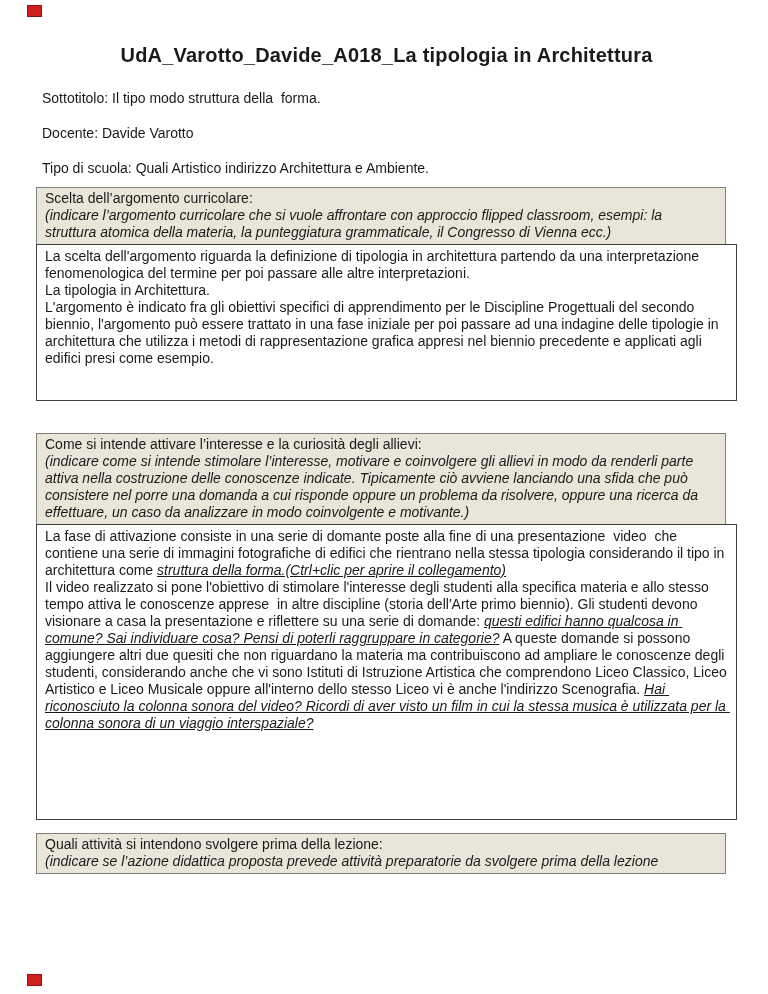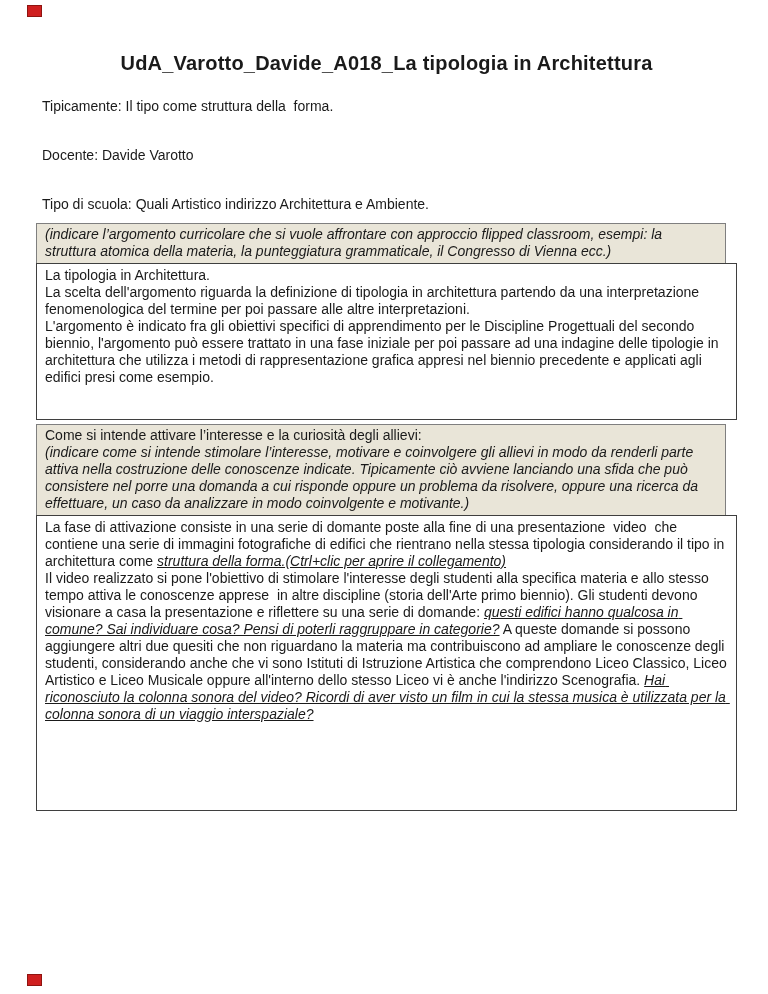--- a/index.html
+++ b/index.html
@@ -15,41 +15,41 @@
   .page{
     position:relative;
     width:768px;height:994px;
     background:#ffffff;
     font-family:"Liberation Sans","DejaVu Sans",sans-serif;
     color:var(--text);
     overflow:hidden;
   }
   .content{
     position:absolute;
-    left:36px;top:8px;
+    left:36px;top:0;
     width:701px;
   }
   .doc-title{
     margin-top:42px;
     text-align:center;
     font-size:20px;
     font-weight:bold;
     line-height:26px;
     letter-spacing:.2px;
     white-space:pre-wrap;
   }
   .meta{
     font-size:14px;
     line-height:17px;
     margin-left:6px;
-    margin-top:32px;
+    margin-top:18px;
     white-space:pre-wrap;
   }
   .meta.first{margin-top:22px;}
-  .section{margin-top:4px;}
+  .section{margin-top:32px;}
   .section.first{margin-top:10px;}
   .section.last{margin-top:13px;}
   .sec-header{
     width:690px;
     background:var(--header-bg);
     border:1px solid var(--header-border);
     padding:2px 8px 3px 8px;
     font-size:14px;
     line-height:17px;
   }
@@ -93,41 +93,48 @@
 
 <div class="page">
 
   <div class="red-marker top"></div>
   <div class="red-marker bottom"></div>
 
   <div class="content">
 
     <h1 class="doc-title">UdA_Varotto_Davide_A018_La tipologia in Architettura</h1>
 
-    <p class="meta first">Tipicamente: Il tipo come struttura della  forma.</p>
+    <p class="meta first">Sottotitolo: Il tipo modo struttura della  forma.</p>
     <p class="meta">Docente: Davide Varotto</p>
     <p class="meta">Tipo di scuola: Quali Artistico indirizzo Architettura e Ambiente.</p>
 
     <div class="section first">
       <div class="sec-header">
+        <div class="h-title">Scelta dell’argomento curricolare:</div>
         <div class="h-note">(indicare l’argomento curricolare che si vuole affrontare con approccio flipped classroom, esempi: la struttura atomica della materia, la punteggiatura grammaticale, il Congresso di Vienna ecc.)</div>
       </div>
       <div class="sec-body b1">
+        <div class="para"><span>La scelta dell'argomento riguarda la definizione di tipologia in architettura partendo da una interpretazione  fenomenologica del termine per poi passare alle altre interpretazioni.</span></div>
         <div class="para"><span>La tipologia in Architettura.</span></div>
-        <div class="para"><span>La scelta dell'argomento riguarda la definizione di tipologia in architettura partendo da una interpretazione  fenomenologica del termine per poi passare alle altre interpretazioni.</span></div>
         <div class="para"><span>L'argomento è indicato fra gli obiettivi specifici di apprendimento per le Discipline Progettuali del secondo biennio, l'argomento può essere trattato in una fase iniziale per poi passare ad una indagine delle tipologie in architettura che utilizza i metodi di rappresentazione grafica appresi nel biennio precedente e applicati agli edifici presi come esempio.</span></div>
       </div>
     </div>
 
     <div class="section">
       <div class="sec-header">
         <div class="h-title">Come si intende attivare l’interesse e la curiosità degli allievi:</div>
         <div class="h-note">(indicare come si intende stimolare l’interesse, motivare e coinvolgere gli allievi in modo da renderli parte attiva nella costruzione delle conoscenze indicate. Tipicamente ciò avviene lanciando una sfida che può consistere nel porre una domanda a cui risponde oppure un problema da risolvere, oppure una ricerca da effettuare, un caso da analizzare in modo coinvolgente e motivante.)</div>
       </div>
       <div class="sec-body b2">
         <div class="para"><span>La fase di attivazione consiste in una serie di domante poste alla fine di una presentazione  video  che contiene una serie di immagini fotografiche di edifici che rientrano nella stessa tipologia considerando il tipo in architettura come </span><span class="i">struttura della forma.(Ctrl+clic per aprire il collegamento)</span></div>
         <div class="para"><span>Il video realizzato si pone l'obiettivo di stimolare l'interesse degli studenti alla specifica materia e allo stesso tempo attiva le conoscenze apprese  in altre discipline (storia dell'Arte primo biennio). Gli studenti devono visionare a casa la presentazione e riflettere su una serie di domande: </span><span class="i">questi edifici hanno qualcosa in comune? Sai individuare cosa? Pensi di poterli raggruppare in categorie?</span><span> A queste domande si possono aggiungere altri due quesiti che non riguardano la materia ma contribuiscono ad ampliare le conoscenze degli studenti, considerando anche che vi sono Istituti di Istruzione Artistica che comprendono Liceo Classico, Liceo Artistico e Liceo Musicale oppure all'interno dello stesso Liceo vi è anche l'indirizzo Scenografia. </span><span class="i">Hai riconosciuto la colonna sonora del video? Ricordi di aver visto un film in cui la stessa musica è utilizzata per la colonna sonora di un viaggio interspaziale?</span></div>
       </div>
     </div>
 
+    <div class="section last">
+      <div class="sec-header">
+        <div class="h-title">Quali attività si intendono svolgere prima della lezione:</div>
+        <div class="h-note">(indicare se l’azione didattica proposta prevede attività preparatorie da svolgere prima della lezione</div>
+      </div>
+    </div>
 
   </div>
 </div>
 
 </body></html>

